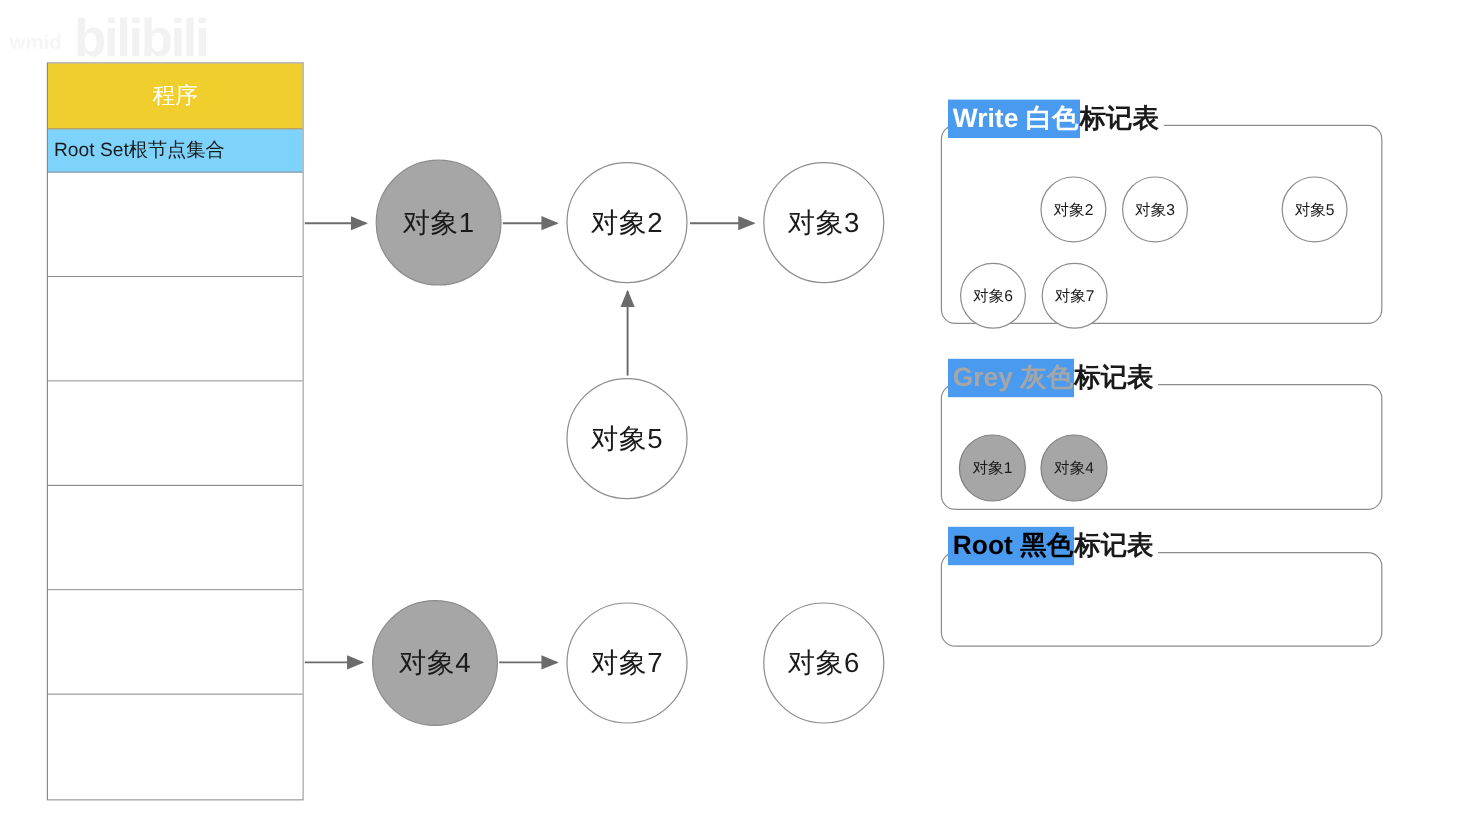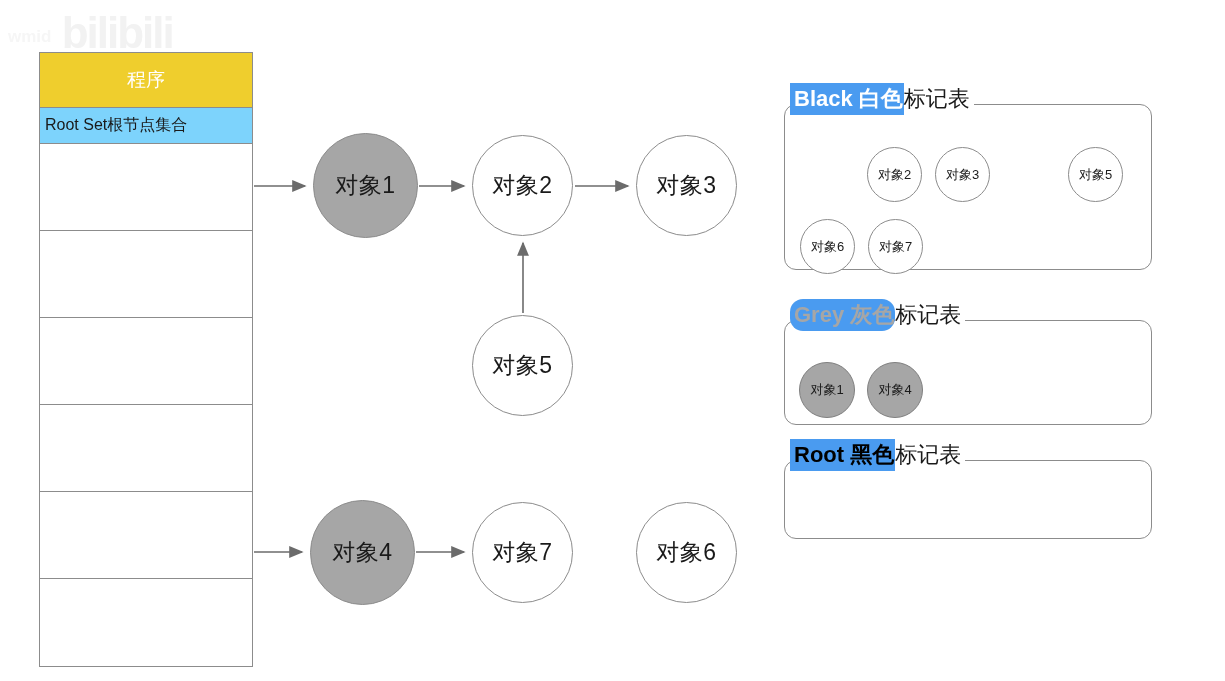--- a/index.html
+++ b/index.html
@@ -129,24 +129,24 @@
   }
   .panel-title .hl {
     background: #4a9bf0;
     padding: 3px 1px 4px 4px;
     font-weight: bold;
   }
   .panel-title .tail {
     background: #ffffff;
     padding: 3px 4px 4px 0px;
     color: #1a1a1a;
-    font-weight: normal;
+    font-weight: bold;
   }
   .title-white  .hl { color: #ffffff; }
-  .title-grey   .hl { color: #a6a6a6; border-radius: 13px; }
+  .title-grey   .hl { color: #a6a6a6; }
   .title-black  .hl { color: #000000; }
 
   .panel-box {
     position: absolute;
     top: 22px;
     left: 0;
     border: 1.5px solid #8c8c8c;
     border-radius: 12px;
     background: #ffffff;
     box-sizing: border-box;
@@ -235,21 +235,21 @@
         <span>对象7</span>
       </div>
       <div class="node white" style="left: 636px; top: 502px; width: 101px; height: 101px;">
         <span>对象6</span>
       </div>
     </div>
 
   <div id="mark-tables">
       <div class="panel" style="left: 784px; top: 82px; width: 368px;">
         <div class="panel-box" style="width: 368px; height: 166px;"></div>
-        <div class="panel-title title-white"><span class="hl">Black 白色</span><span class="tail">标记表</span></div>
+        <div class="panel-title title-white"><span class="hl">Write 白色</span><span class="tail">标记表</span></div>
         <div class="chip white" style="left: 83px; top: 65px; width: 55px; height: 55px;">
           <span>对象2</span>
         </div>
         <div class="chip white" style="left: 151px; top: 65px; width: 55px; height: 55px;">
           <span>对象3</span>
         </div>
         <div class="chip white" style="left: 284px; top: 65px; width: 55px; height: 55px;">
           <span>对象5</span>
         </div>
         <div class="chip white" style="left: 16px; top: 137px; width: 55px; height: 55px;">

